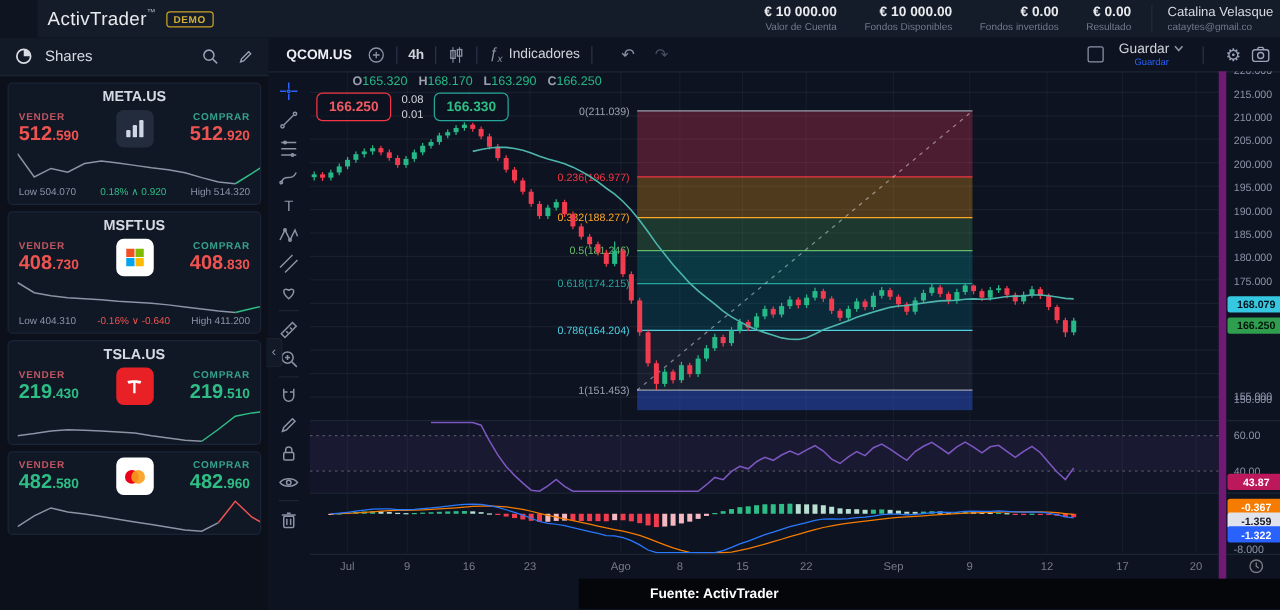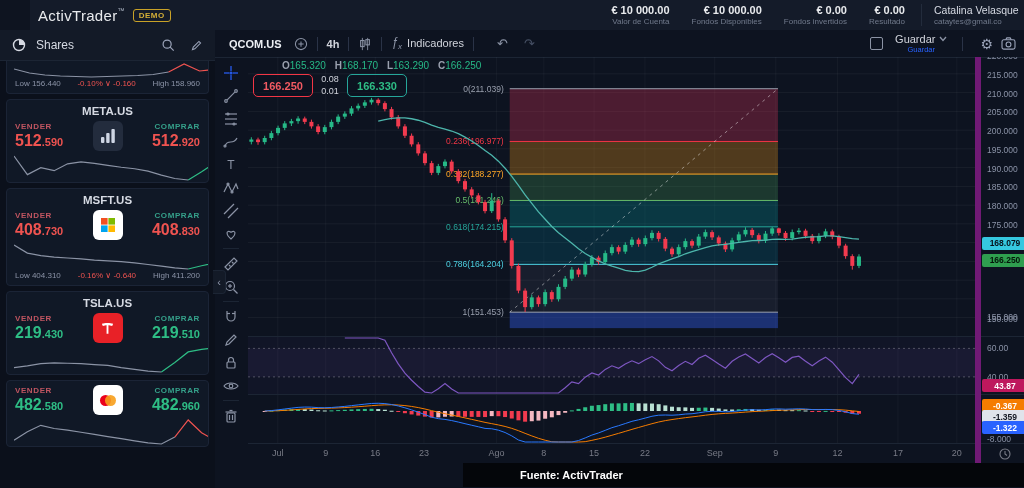--- a/index.html
+++ b/index.html
@@ -146,31 +146,20 @@
           <line x1="10.5" y1="10.5" x2="14.5" y2="14.5" stroke="#9aa3b8" stroke-width="1.4"></line>
         </svg>
     </span>
     <span class="hdr-ic">
       <svg width="13" height="13" viewBox="0 0 16 16">
           <path d="M3 13 L4 10 L11 3 L13 5 L6 12 Z" fill="none" stroke="#9aa3b8" stroke-width="1.3"></path>
         </svg>
     </span>
   </div>
 
-  <div class="card" style="margin-top:0;border-radius:0 0 4px 4px;border-top:none;">
-    <svg class="spark" width="201" height="17">
-        <polyline points="0,7 15.461538461538462,11 30.923076923076923,13 46.38461538461539,14 61.84615384615385,14.5 77.3076923076923,15 92.76923076923077,14.5 108.23076923076923,14 123.6923076923077,13.5 139.15384615384616,12.5 154.6153846153846,10 " fill="none" stroke="#8b93a5" stroke-width="1.2"></polyline>
-        <polyline points="154.6153846153846,10 170.07692307692307,2 185.53846153846155,9 201,7.5 " fill="none" stroke="#ef5350" stroke-width="1.2"></polyline>
-      </svg>
-    <div class="stats">
-      <span>Low 156.440</span>
-      <span class="chg red">-0.10% ∨ -0.160</span>
-      <span>High 158.960</span>
-    </div>
-  </div>
 
   <div class="card">
     <div class="ttl">META.US</div>
     <div class="prow">
       <div class="pcol">
         <div class="plab sell">VENDER</div>
         <div class="price red"><span class="p-int">512</span><span class="p-dec">.590</span></div>
       </div>
       <div class="cicon" style="background:#232c3d">
         <svg width="16" height="14" viewBox="0 0 16 14">
@@ -181,20 +170,25 @@
       </div>
       <div class="pcol" style="text-align:right">
         <div class="plab buy">COMPRAR</div>
         <div class="price red"><span class="p-int">512</span><span class="p-dec">.920</span></div>
       </div>
     </div>
     <svg class="spark" width="201" height="28">
         <polyline points="0,2 13.4,20.612244897959183 26.8,13.755102040816325 40.2,16.693877551020407 53.6,9.83673469387755 67,7.877551020408163 80.4,9.346938775510203 93.8,11.306122448979592 107.2,13.26530612244898 120.6,14.73469387755102 134,17.183673469387756 147.39999999999998,21.10204081632653 160.8,24.53061224489796 174.20000000000002,26 " fill="none" stroke="#8b93a5" stroke-width="1.2"></polyline>
         <polyline points="174.20000000000002,26 187.6,17.6734693877551 201,8.857142857142858 " fill="none" stroke="#2ebd85" stroke-width="1.2"></polyline>
       </svg>
+    <div class="stats">
+      <span>Low 504.070</span>
+      <span class="chg green">0.18% ∧ 0.920</span>
+      <span>High 514.320</span>
+    </div>
   </div>
 
   <div class="card">
     <div class="ttl">MSFT.US</div>
     <div class="prow">
       <div class="pcol">
         <div class="plab sell">VENDER</div>
         <div class="price red"><span class="p-int">408</span><span class="p-dec">.730</span></div>
       </div>
       <div class="cicon" style="background:#ffffff">

